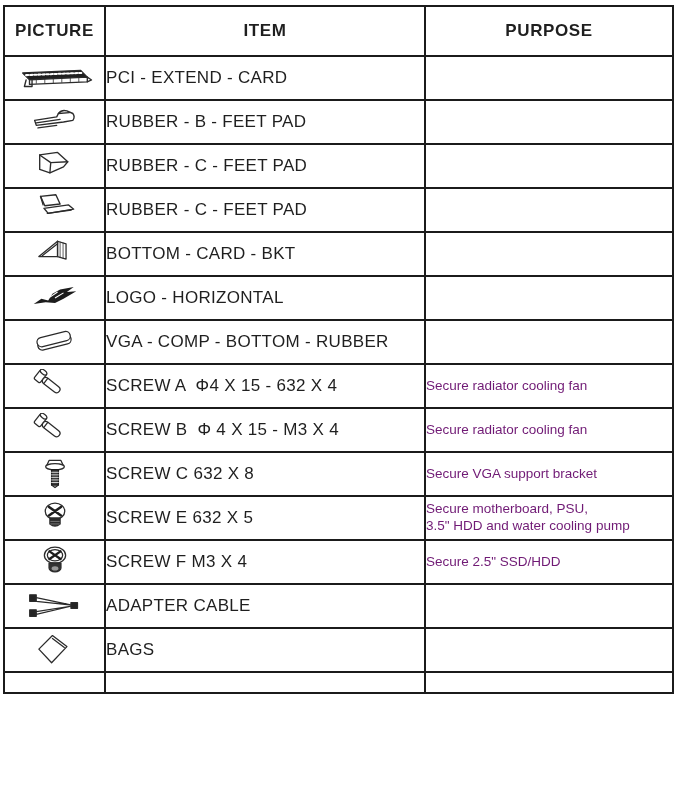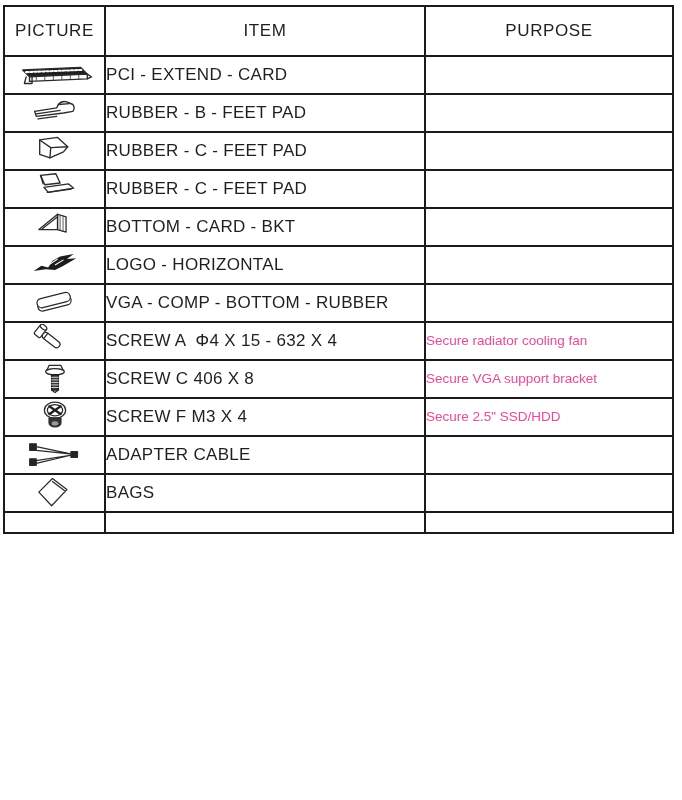--- a/index.html
+++ b/index.html
@@ -12,35 +12,35 @@
     border-collapse:collapse;table-layout:fixed;
   }
   table.parts th, table.parts td{
     border:2px solid #1b1b1b;padding:0;vertical-align:middle;
     background:#ffffff;
   }
   col.c-pic{width:101px;}
   col.c-item{width:320px;}
   col.c-purpose{width:248px;}
   thead tr{height:50px;}
-  tbody tr{height:38px;}
+  tbody tr{height:44px;}
   tbody tr.sliver{height:21px;}
   th{
-    font-size:17px;font-weight:400;letter-spacing:0.6px;text-align:center;
+    font-size:17px;font-weight:700;letter-spacing:0.6px;text-align:center;
     color:#1f1f1f;
     border-radius:15px;
   }
   td.pic{text-align:center;}
   td.item{
     font-size:17px;letter-spacing:0.3px;padding-left:17px;color:#1f1f1f;
     white-space:pre-wrap;
   }
   td.purpose{
     font-size:13.5px;line-height:1.25;padding-left:8px;padding-right:4px;
-    color:#ec4899;white-space:pre-line;
+    color:#701a75;white-space:pre-line;
   }
   svg.row-icon{width:54px;height:34px;display:block;margin:0 auto;}
   svg.i-pci-extend-card-icon{width:94px;height:34px;}
   svg.i-adapter-cable-icon{width:62px;height:30px;}
   .defs{position:absolute;width:0;height:0;overflow:hidden;}
 </style>
 </head>
 <body>
 
 <svg class="defs" aria-hidden="true">
@@ -278,26 +278,45 @@
     <td class="pic">
       <svg class="row-icon i-screw-a-icon">
               <use href="#screw-a-icon"></use>
             </svg>
     </td>
     <td class="item">SCREW A  Φ4 X 15 - 632 X 4</td>
     <td class="purpose">Secure radiator cooling fan</td>
   </tr>
         <tr>
     <td class="pic">
+      <svg class="row-icon i-screw-b-icon">
+              <use href="#screw-b-icon"></use>
+            </svg>
+    </td>
+    <td class="item">SCREW B  Φ 4 X 15 - M3 X 4</td>
+    <td class="purpose">Secure radiator cooling fan</td>
+  </tr>
+        <tr>
+    <td class="pic">
       <svg class="row-icon i-screw-c-icon">
               <use href="#screw-c-icon"></use>
             </svg>
     </td>
-    <td class="item">SCREW C 406 X 8</td>
+    <td class="item">SCREW C 632 X 8</td>
     <td class="purpose">Secure VGA support bracket</td>
+  </tr>
+        <tr>
+    <td class="pic">
+      <svg class="row-icon i-screw-e-icon">
+              <use href="#screw-e-icon"></use>
+            </svg>
+    </td>
+    <td class="item">SCREW E 632 X 5</td>
+    <td class="purpose">Secure motherboard, PSU,
+3.5" HDD and water cooling pump</td>
   </tr>
         <tr>
     <td class="pic">
       <svg class="row-icon i-screw-f-icon">
               <use href="#screw-f-icon"></use>
             </svg>
     </td>
     <td class="item">SCREW F M3 X 4</td>
     <td class="purpose">Secure 2.5" SSD/HDD</td>
   </tr>

